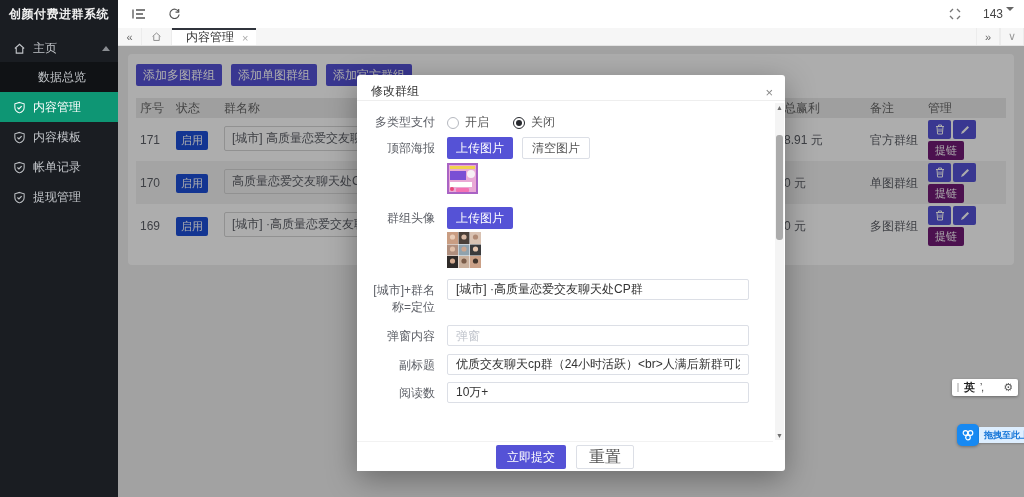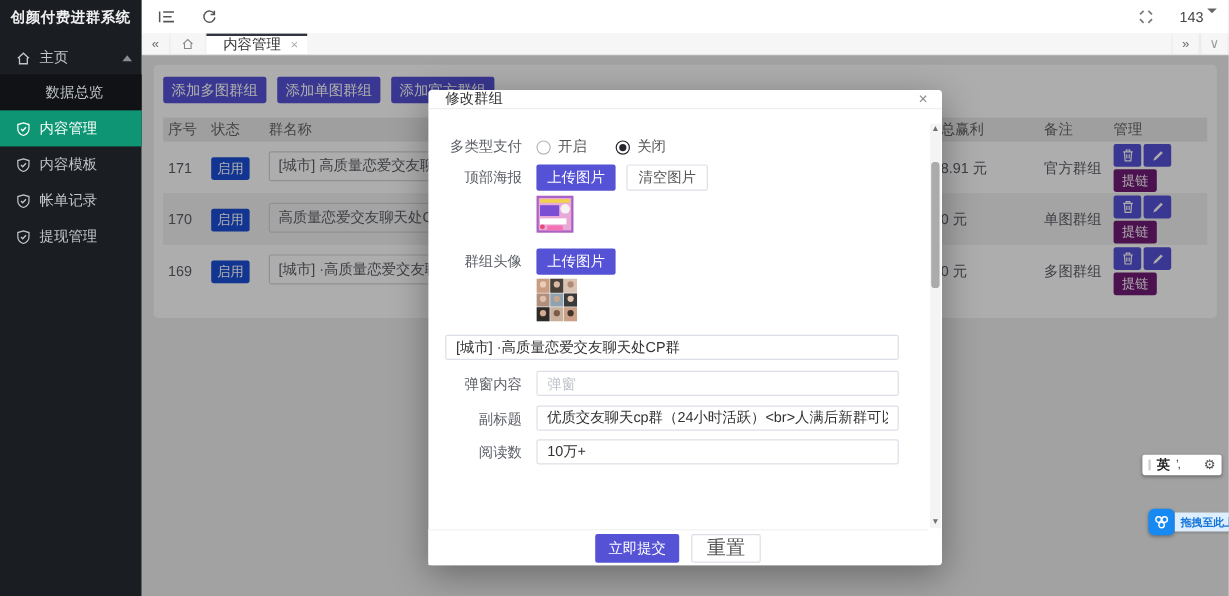--- a/index.html
+++ b/index.html
@@ -46,21 +46,21 @@
   .badge { display:inline-block; background:#1d4ed8; color:#fff; font-size:11px; padding:2px 5px; border-radius:2px; }
   .namebox { display:inline-block; border:1px solid #d6d6d6; border-radius:2px; padding:3px 7px; max-width:96%; white-space:nowrap; overflow:hidden; }
   .mgr { display:flex; flex-direction:column; gap:2px; padding:2px 0; }
   .mgr-top { display:flex; gap:2px; }
   .ibtn { width:23px; height:19px; background:#5552d6; border:none; border-radius:2px; display:flex; align-items:center; justify-content:center; cursor:pointer; }
   .btn-link { background:#701a75; color:#fff; height:19px; padding:0 6px; width:36px; font-size:11px; }
   
   .overlay { position:absolute; left:118px; right:0; top:46px; bottom:0; background:rgba(0,0,0,0.32); z-index:10; }
   
   .modal { position:absolute; left:357px; top:75px; width:428px; height:396px; background:#fff; border-radius:3px; box-shadow:0 8px 30px rgba(0,0,0,.35); z-index:20; }
-  .modal-head { height:16px; border-bottom:1px solid #eee; display:flex; align-items:center; padding:0 12px 0 14px; color:#333; }
+  .modal-head { height:26px; border-bottom:1px solid #eee; display:flex; align-items:flex-end; padding:0 12px 0 14px; color:#333; }
   .modal-close { margin-left:auto; color:#888; cursor:pointer; font-size:13px; }
   .modal-body { position:absolute; top:27px; left:0; right:14px; bottom:30px; padding:1px 22px 0 14px; overflow:hidden; }
   .f-row { display:flex; align-items:flex-start; }
   .f-label { width:64px; flex:0 0 64px; text-align:right; color:#5c5f66; line-height:17px; margin-right:12px; padding-top:3px; }
   .f-ctl { flex:1; }
   .inp { width:100%; height:21px; border:1px solid #dcdfe6; border-radius:2px; padding:0 8px; font-size:12px; color:#333; font-family:inherit; background:#fff; }
   .inp::placeholder { color:#c0c4cc; }
   .radio-group { display:flex; gap:24px; align-items:center; padding-top:3px; }
   .radio { display:flex; align-items:center; gap:6px; cursor:pointer; color:#555; }
   .rdot { width:12px; height:12px; border:1px solid #b5b8bf; border-radius:50%; position:relative; background:#fff; }
@@ -337,20 +337,21 @@
         <circle cx="17" cy="17" r="2.6" fill="#caa58e"></circle>
         <circle cx="28.5" cy="17" r="2.6" fill="#e4c4ae"></circle>
         <circle cx="5.5" cy="29" r="2.6" fill="#d4ab90"></circle>
         <circle cx="17" cy="29" r="2.6" fill="#7a5c48"></circle>
         <circle cx="28.5" cy="29" r="2.6" fill="#40342c"></circle>
       </svg>
     </div>
 
 
     <div class="f-row" style="margin-top:8px">
+      <span class="f-label">[城市]+群名称=定位</span>
       <span class="f-ctl"><input class="inp" value="[城市] ·高质量恋爱交友聊天处CP群" style=""></span>
     </div>
 
     <div class="f-row" style="margin-top:9px">
       <span class="f-label">弹窗内容</span>
       <span class="f-ctl"><input class="inp" placeholder="弹窗" style=""></span>
     </div>
 
     <div class="f-row" style="margin-top:8px">
       <span class="f-label">副标题</span>

